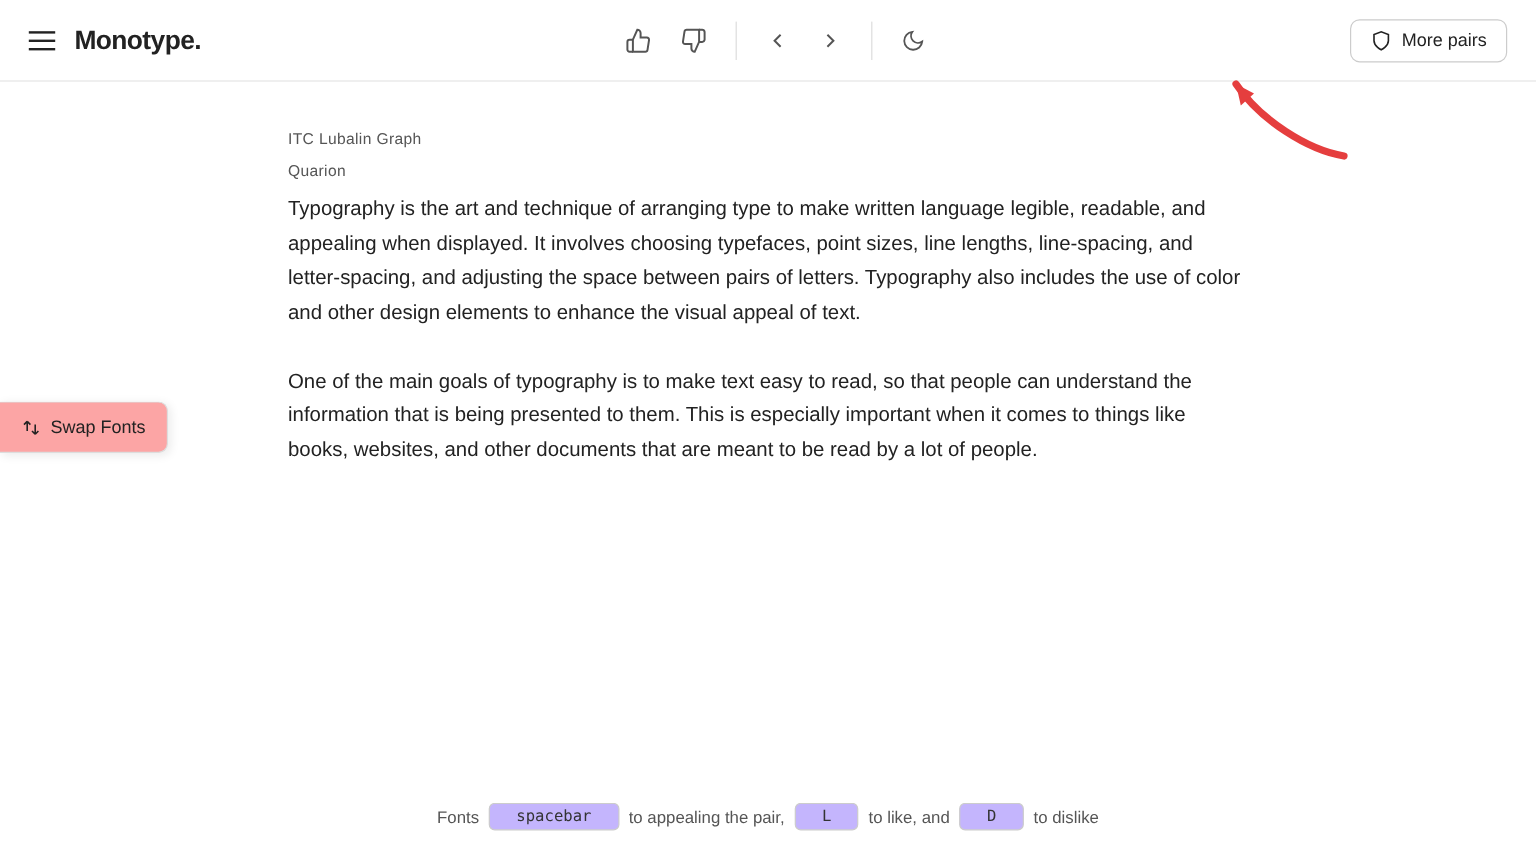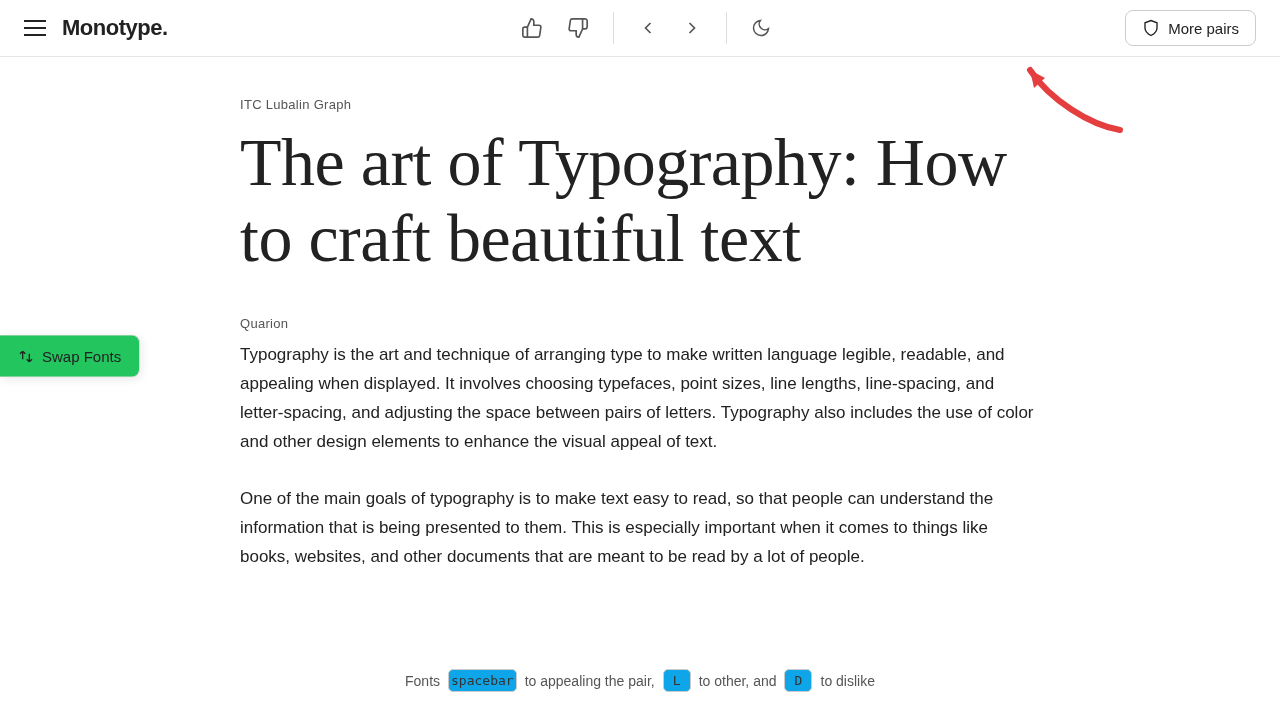--- a/index.html
+++ b/index.html
@@ -7,21 +7,21 @@
       font-family: -apple-system, BlinkMacSystemFont, 'Segoe UI', sans-serif;
       background: #fff;
       color: #222;
       overflow-x: hidden;
     }
 
     
     .header {
       display: flex;
       align-items: center;
-      height: 57px;
+      height: 68px;
       padding: 0 24px;
       border-bottom: 1px solid #e5e5e5;
       position: relative;
     }
     .header-left {
       display: flex;
       align-items: center;
       gap: 16px;
     }
     .hamburger {
@@ -109,21 +109,21 @@
       width: 120px;
       height: 80px;
     }
 
     
     .swap-fonts-btn {
       position: fixed;
       left: 0;
       top: 50%;
       transform: translateY(-50%);
-      background: #22c55e;
+      background: #fca5a5;
       border: 1px solid #ddd;
       border-left: none;
       border-radius: 0 8px 8px 0;
       padding: 12px 18px;
       cursor: pointer;
       display: flex;
       align-items: center;
       gap: 8px;
       font-size: 15px;
       color: #222;
@@ -181,23 +181,23 @@
       font-size: 14px;
       color: #555;
       white-space: nowrap;
     }
     .kbd {
       display: inline-flex;
       align-items: center;
       justify-content: center;
       border: 1px solid #ccc;
       border-radius: 5px;
-      padding: 3px 2px;
+      padding: 3px 22px;
       font-size: 13px;
-      background: #0ea5e9;
+      background: #c4b5fd;
       color: #333;
       min-width: 28px;
     }
   </style>
 </head>
 <body>
 
 <header class="header">
   <div class="header-left">
     <div class="hamburger">
@@ -264,28 +264,27 @@
 <button class="swap-fonts-btn">
   <svg width="16" height="16" viewBox="0 0 24 24" fill="none" stroke="currentColor" stroke-width="2">
     <path d="M7 16V4m0 0L3 8m4-4l4 4"></path>
     <path d="M17 8v12m0 0l4-4m-4 4l-4-4"></path>
   </svg>
   <span>Swap Fonts</span>
 </button>
 
 <main class="main-content">
   <div class="font-label-heading">ITC Lubalin Graph</div>
-  <h1 class="heading-text">The art of Typography: How to craft beautiful text</h1>
 
   <div class="font-label-body">Quarion</div>
   <p class="body-text">Typography is the art and technique of arranging type to make written language legible, readable, and appealing when displayed. It involves choosing typefaces, point sizes, line lengths, line-spacing, and letter-spacing, and adjusting the space between pairs of letters. Typography also includes the use of color and other design elements to enhance the visual appeal of text.</p>
   <p class="body-text">One of the main goals of typography is to make text easy to read, so that people can understand the information that is being presented to them. This is especially important when it comes to things like books, websites, and other documents that are meant to be read by a lot of people.</p>
 </main>
 
 <div class="footer-hint">
   <span>Fonts</span>
   <kbd class="kbd">spacebar</kbd>
   <span>to appealing the pair,</span>
   <kbd class="kbd">L</kbd>
-  <span>to other, and</span>
+  <span>to like, and</span>
   <kbd class="kbd">D</kbd>
   <span>to dislike</span>
 </div>
 
 </body></html>

